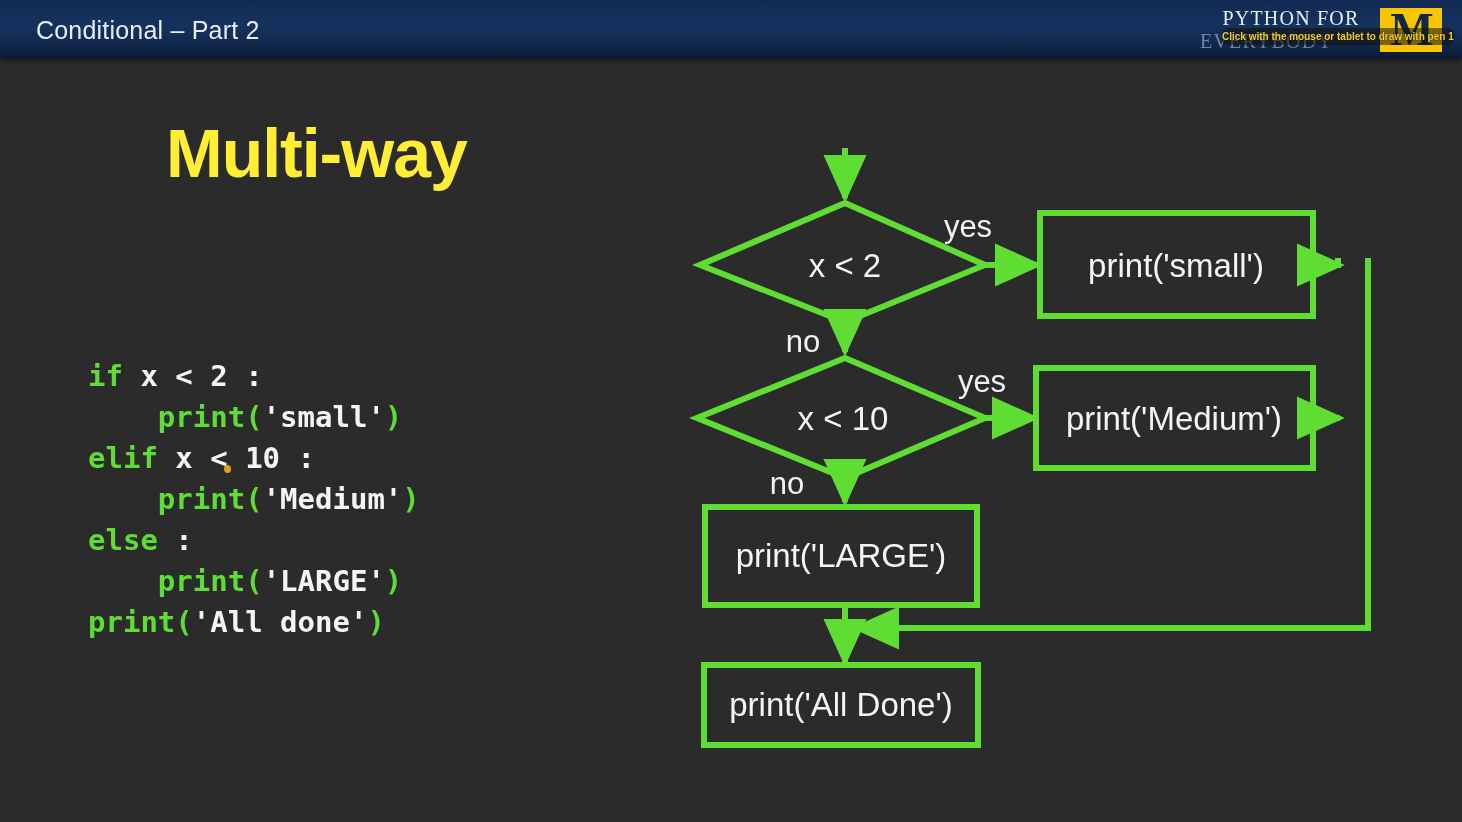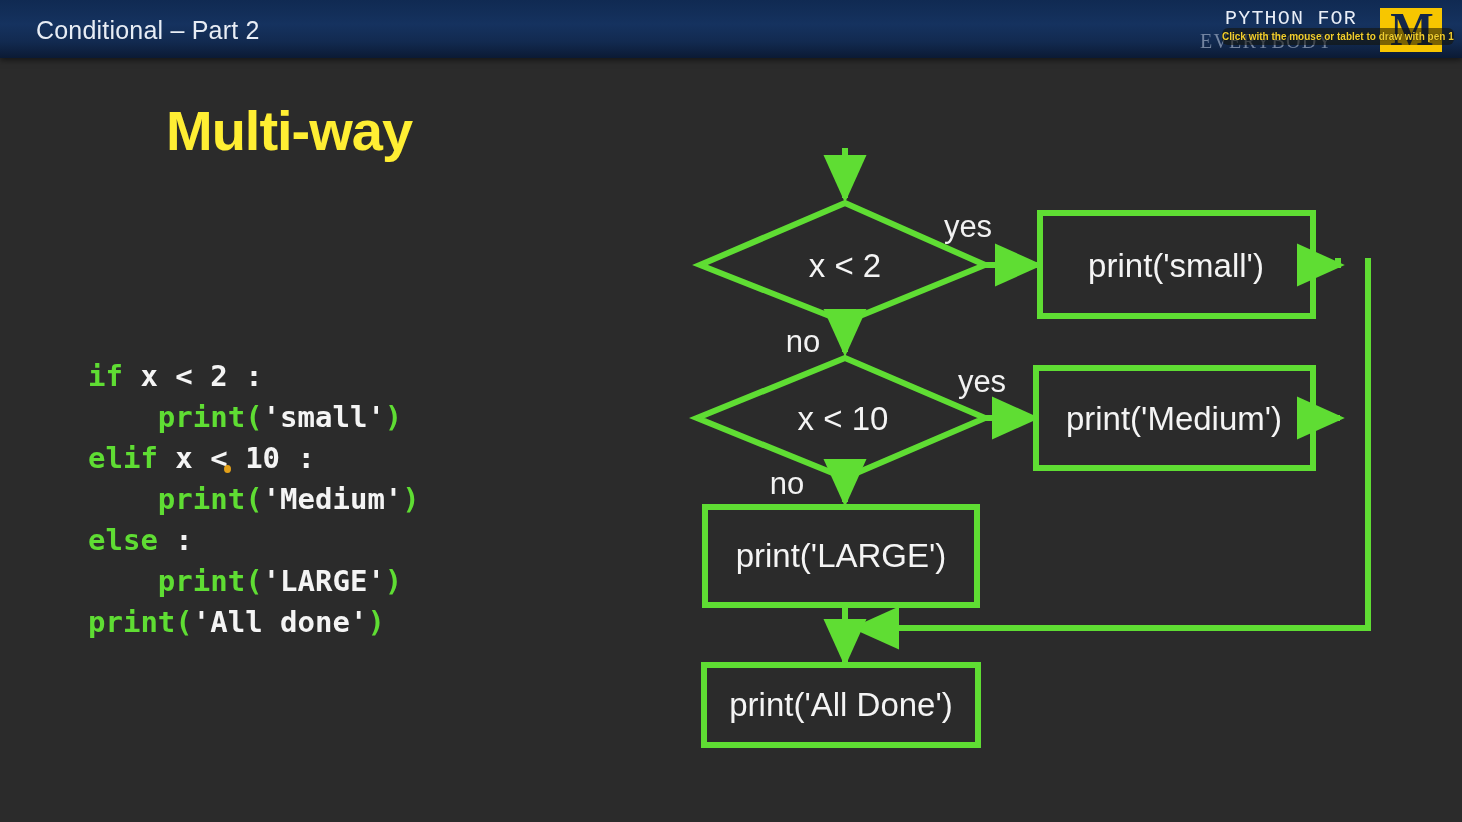--- a/index.html
+++ b/index.html
@@ -41,21 +41,21 @@
     top: 4px;
     width: 250px;
     height: 52px;
   }
   #brand-line1 {
     position: absolute;
     left: 2px;
     top: 3px;
     width: 182px;
     text-align: center;
-    font-family: Liberation Mono, monospace;
+    font-family: Liberation Serif, serif;
     font-size: 20px;
     letter-spacing: 1.2px;
     color: #e9eef7;
     white-space: nowrap;
   }
   #brand-line2 {
     position: absolute;
     left: 2px;
     top: 26px;
     width: 182px;
@@ -97,22 +97,22 @@
     line-height: 17px;
     text-align: left;
     white-space: nowrap;
     overflow: hidden;
     text-shadow: 0 0 1px rgba(0,0,0,0.9);
   }
   
   #heading {
     position: absolute;
     left: 166px;
-    top: 98px;
-    font-size: 56px;
+    top: 114px;
+    font-size: 68px;
     font-weight: bold;
     color: #ffee33;
     letter-spacing: -1px;
     white-space: nowrap;
     text-align: right;
   }
   
   #code {
     position: absolute;
     left: 88px;

